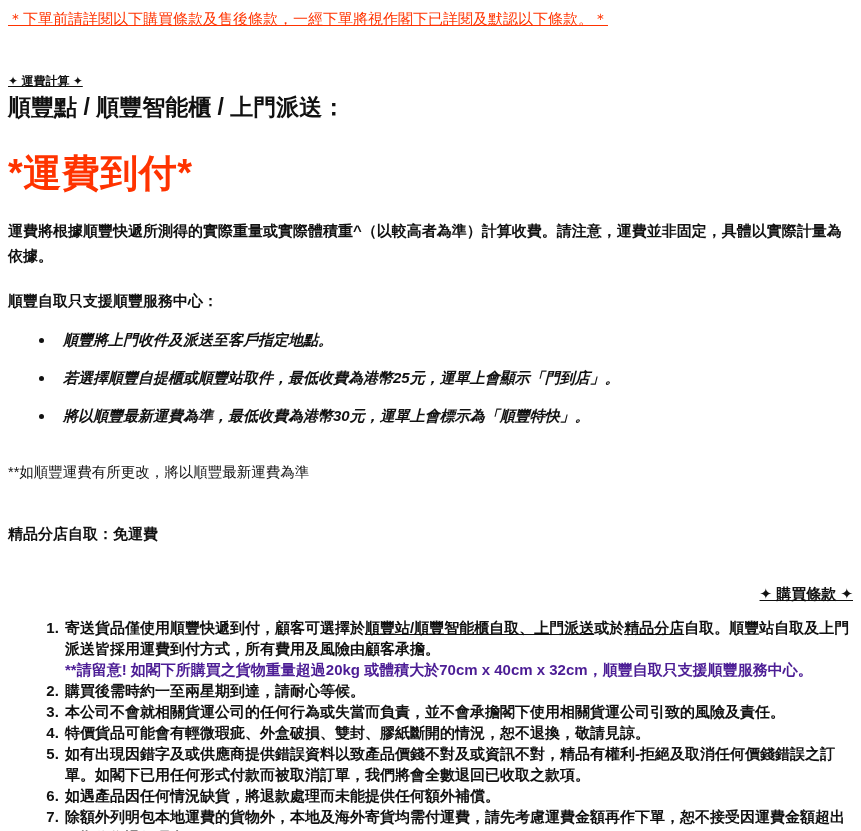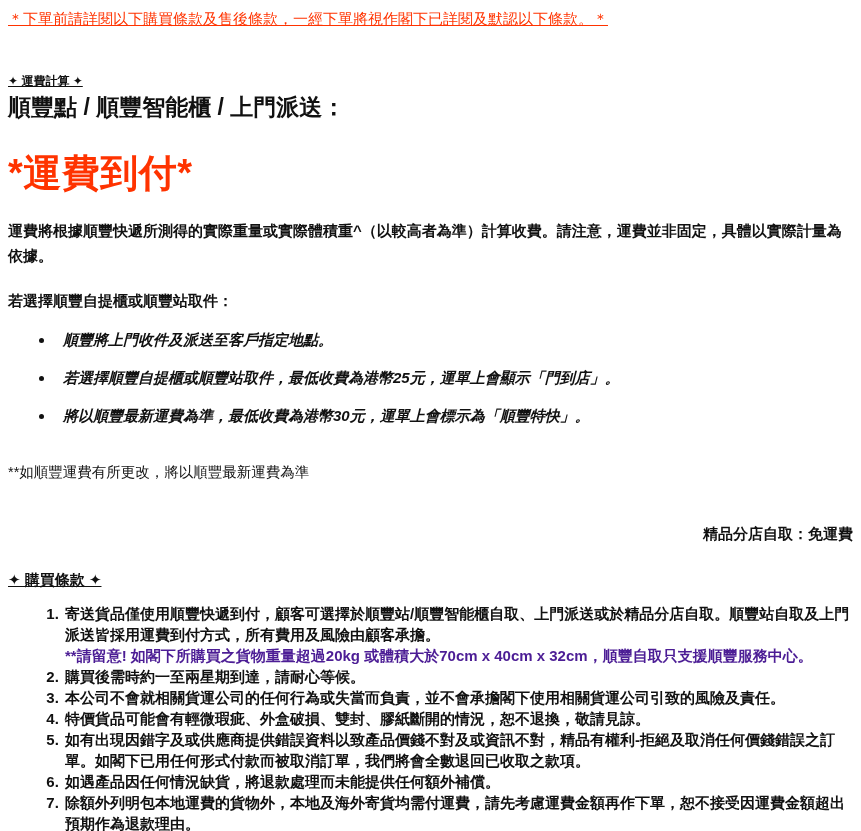--- a/index.html
+++ b/index.html
@@ -57,36 +57,37 @@
     padding-left: 8px;
     margin-bottom: 17px;
     line-height: 21px;
   }
   .fee-change-note {
     margin-top: 36px;
     font-weight: 400;
     font-size: 14.5px;
     line-height: 1.4;
   }
-  .store-pickup { margin-top: 41px; line-height: 1.4; text-align: right; }
+  .store-pickup { margin-top: 41px; line-height: 1.4; }
   .terms-heading {
-    margin-top: 27px;
+    margin-top: 41px;
     font-size: 15px;
     font-weight: 700;
+    text-align: right;
   }
   .terms-heading .u { text-decoration: underline; }
   ol.terms-list {
     margin-top: 13px;
     padding-left: 55px;
   }
   ol.terms-list li {
     line-height: 21px;
     padding-left: 2px;
   }
-  .useg { }
+  .useg { text-decoration: underline; }
   .term-warning {
     display: block;
     color: #4c1d95;
     font-weight: 700;
   }
 </style>
 </head>
 <body>
 
 <main>
@@ -96,21 +97,21 @@
   <h3 class="shipping-heading">
     <span class="u">✦ 運費計算 ✦</span>
   </h3>
 
   <h2 class="shipping-subheading">順豐點 / 順豐智能櫃 / 上門派送：</h2>
 
   <h1 class="cod-title">*運費到付*</h1>
 
   <p class="intro">運費將根據順豐快遞所測得的實際重量或實際體積重^（以較高者為準）計算收費。請注意，運費並非固定，具體以實際計量為依據。</p>
 
-  <p class="methods-label">若選擇順豐自提櫃或順豐站取件：</p>
+  <p class="methods-label">順豐自取只支援順豐服務中心：</p>
 
   <ul class="methods">
     <li>順豐將上門收件及派送至客戶指定地點。</li>
     <li>若選擇順豐自提櫃或順豐站取件，最低收費為港幣25元，運單上會顯示「門到店」。</li>
     <li>將以順豐最新運費為準，最低收費為港幣30元，運單上會標示為「順豐特快」。</li>
   </ul>
 
   <p class="fee-change-note">**如順豐運費有所更改，將以順豐最新運費為準</p>
 
   <p class="store-pickup">精品分店自取：免運費</p>

